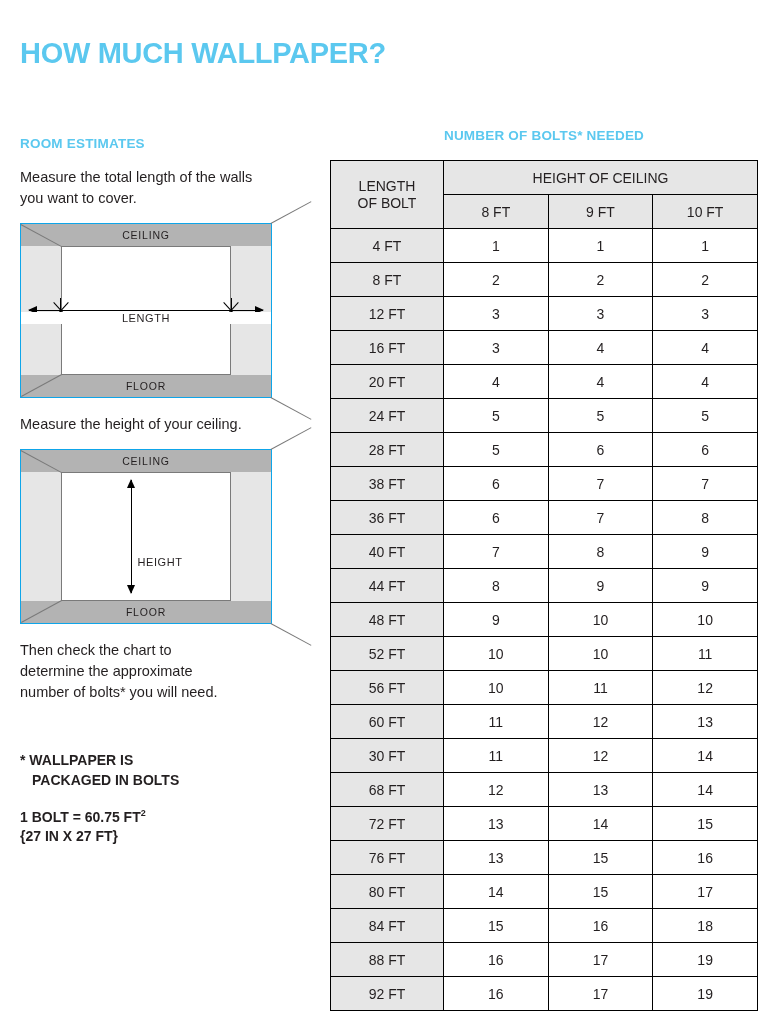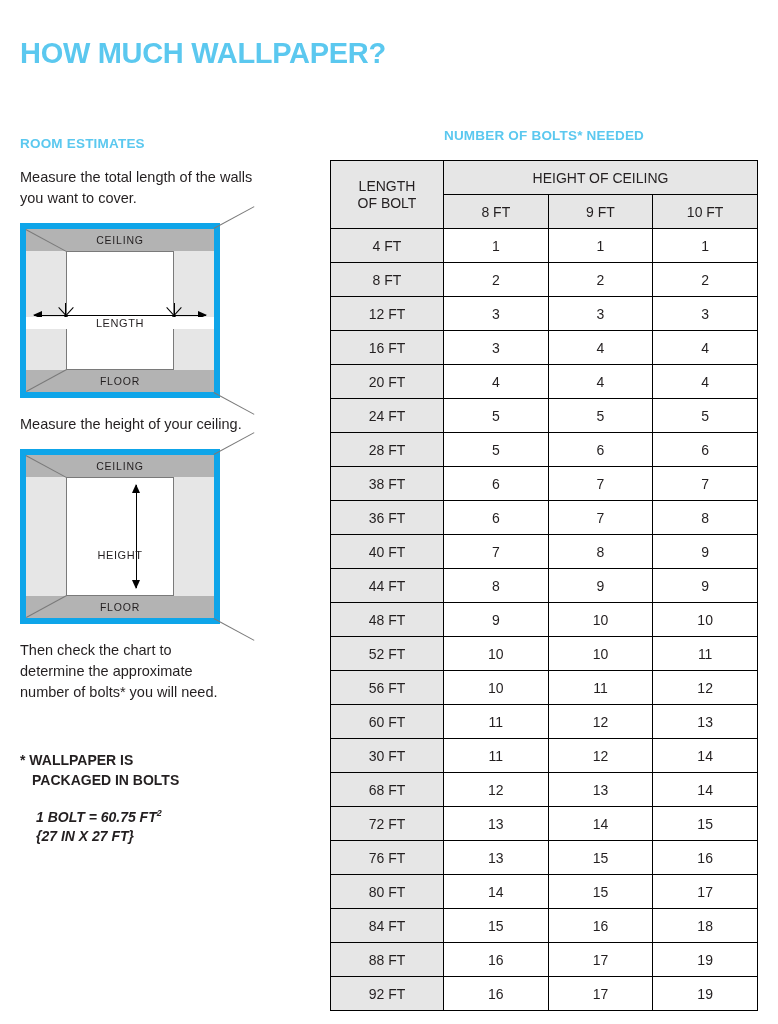--- a/index.html
+++ b/index.html
@@ -51,23 +51,23 @@
     line-height: 1.45;
     color: #231f20;
     margin: 0 12px 14px 0;
     max-width: 235px;
   }
   .para.tight { max-width: 215px; }
 
   
   .room {
     position: relative;
-    width: 200px;
+    width: 252px;
     height: 175px;
-    border: 6px solid #0ea5e9;
+    border: 1px solid #0ea5e9;
     box-sizing: border-box;
     background: #fde047;
     margin-bottom: 16px;
   }
   .room .band-top,
   .room .band-bottom {
     position: absolute;
     left: 0; right: 0;
     height: 22px;
     background: #b3b3b3;
@@ -176,22 +176,21 @@
     font-size: 14px;
     font-weight: bold;
     line-height: 1.42;
     margin: 0 0 16px 0;
   }
   .footnote .indent { padding-left: 12px; display: block; }
   .bolt-line {
     font-size: 14px;
     font-weight: bold;
     line-height: 1.42;
-    margin: 16px;
-    font-style: italic;
+    margin: 0;
   }
   .bolt-line sup { font-size: 9px; vertical-align: super; }
 
   
   .right-col {
     position: absolute;
     left: 330px;
     top: 128px;
     width: 428px;
   }
@@ -285,21 +284,21 @@
       <div class="band-top"></div>
       <div class="band-bottom"></div>
       <div class="band-label" style="top:0;">CEILING</div>
       <div class="band-label" style="bottom:0;">FLOOR</div>
       <div class="inner"></div>
       <div class="diag" style="left:0;top:0;width:46px;transform:rotate(28.5deg);"></div>
       <div class="diag" style="right:0;top:0;width:46px;transform:rotate(151.5deg);transform-origin:100% 0;"></div>
       <div class="diag" style="left:0;bottom:0;width:46px;transform:rotate(-28.5deg);"></div>
       <div class="diag" style="right:0;bottom:0;width:46px;transform:rotate(-151.5deg);transform-origin:100% 100%;"></div>
       <div class="v-arrow"></div>
-      <div class="inner-label" style="top:94px;">HEIGHT</div>
+      <div class="inner-label" style="top:106px;margin-left:14px;">HEIGHT</div>
     </div>
 
     <p class="para tight">Then check the chart to determine the approximate number of bolts* you will need.</p>
 
     <div style="height:34px;"></div>
 
     <p class="footnote">
       <span>* WALLPAPER IS</span>
       <span class="indent">PACKAGED IN BOLTS</span>
     </p>

